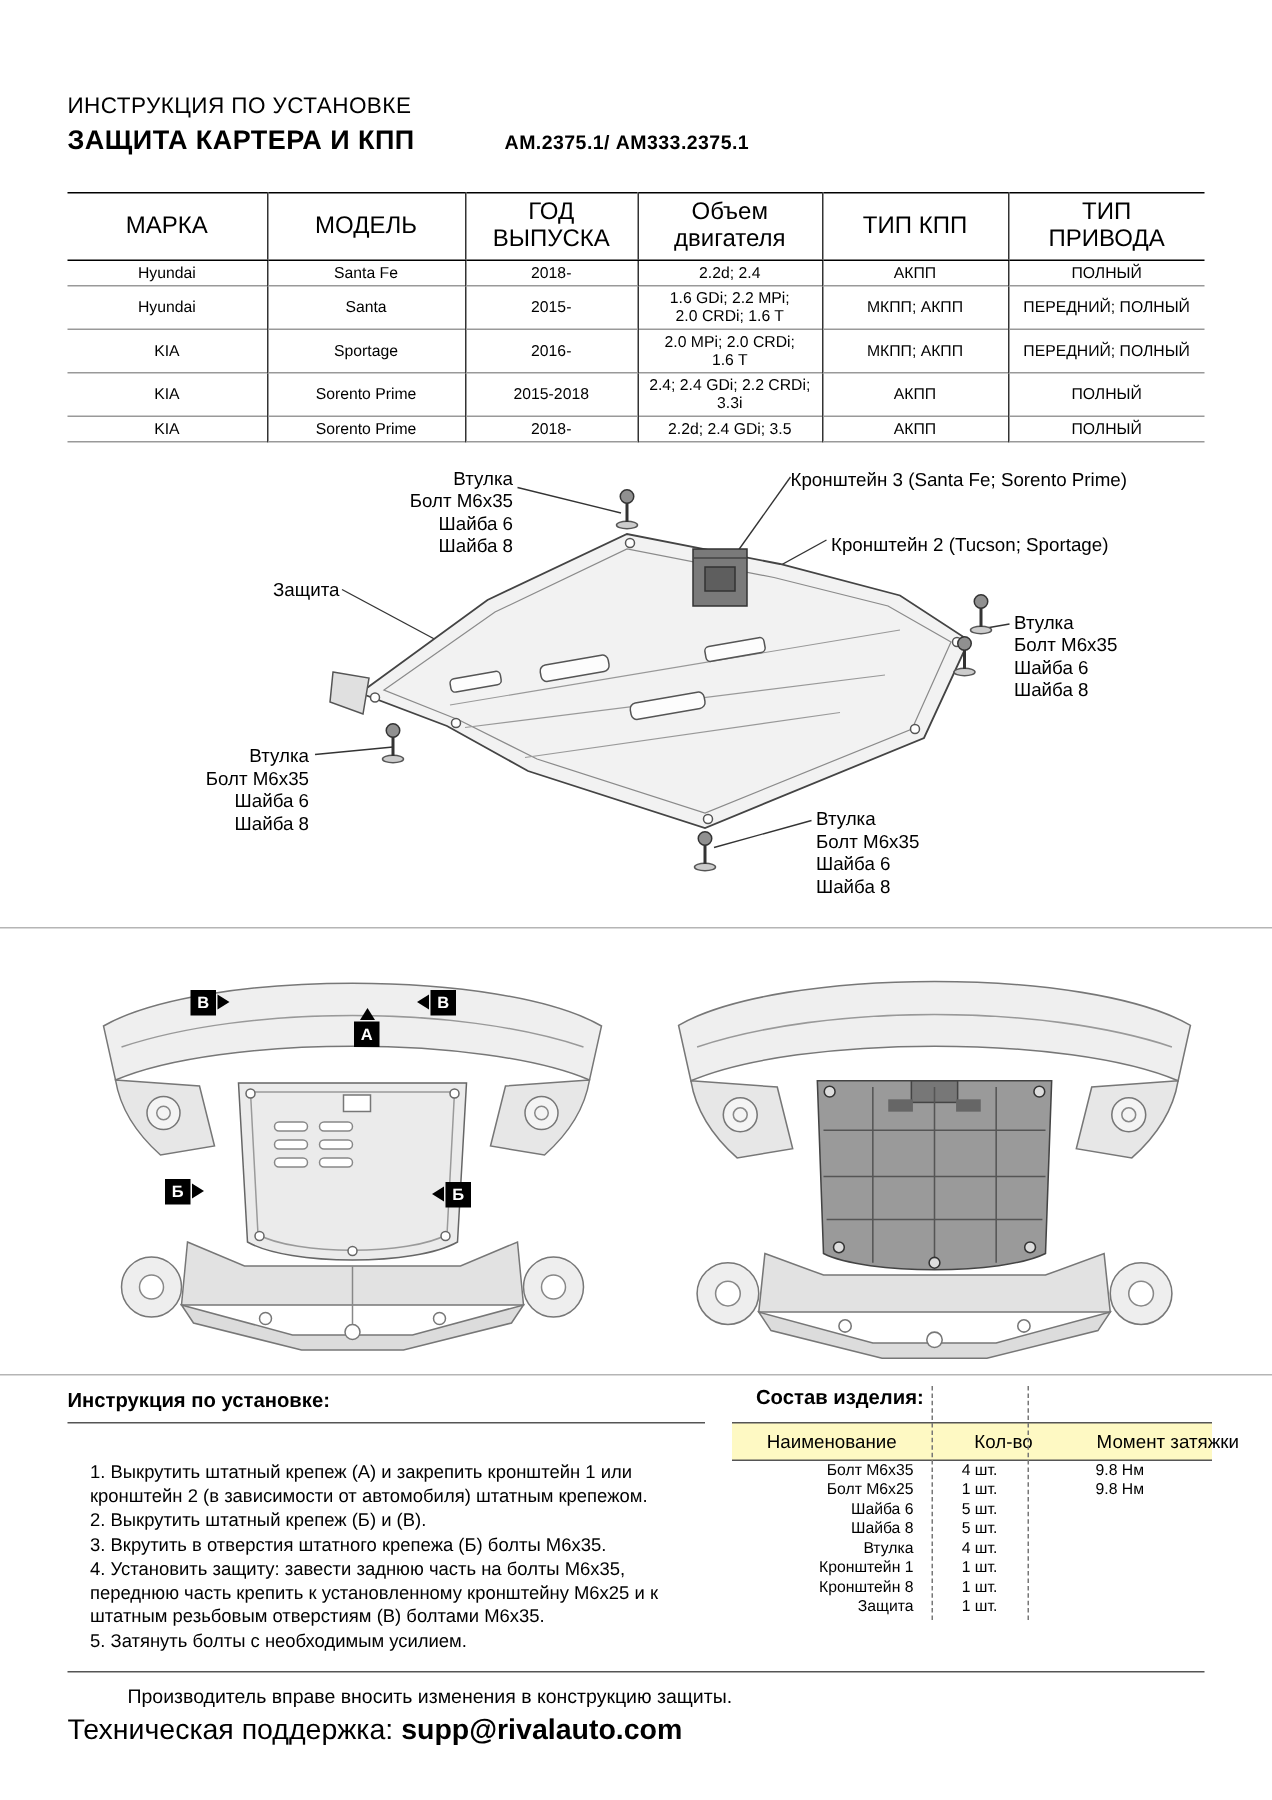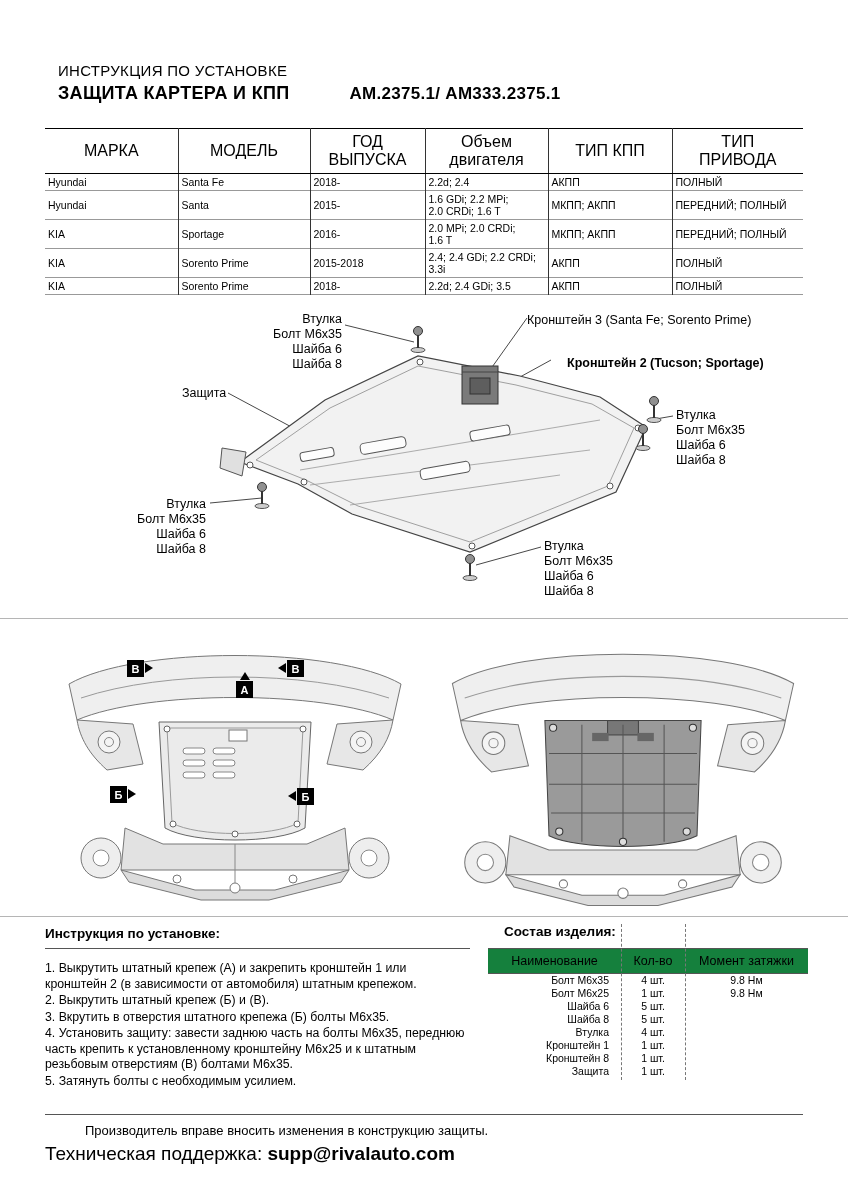--- a/index.html
+++ b/index.html
@@ -1,70 +1,70 @@
 <!DOCTYPE html>
 <html><head>
 <meta charset="utf-8">
 <style>
   html,body{margin:0;padding:0;background:#fff;}
   .page{position:relative;width:848px;height:1200px;background:#fff;overflow:hidden;
         font-family:"Liberation Sans",sans-serif;color:#000;}
 
   
-  .hdr{position:absolute;left:58px;top:62px;}
+  .hdr{position:absolute;left:45px;top:62px;}
   .hdr-l1{font-size:15px;letter-spacing:.3px;}
   .hdr-row{display:flex;align-items:baseline;margin-top:4px;}
   .hdr-l2{font-size:18px;font-weight:bold;letter-spacing:.3px;}
-  .hdr-pn{font-size:17px;font-weight:bold;margin-left:60px;letter-spacing:.3px;}
+  .hdr-pn{font-size:13px;font-weight:bold;margin-left:60px;letter-spacing:.3px;}
 
   
   table.fit{position:absolute;left:45px;top:128px;width:758px;border-collapse:collapse;
             border-top:1px solid #000;border-bottom:1px solid #999;}
   table.fit th{font-size:16px;font-weight:normal;white-space:pre-line;height:42px;
                border-bottom:1px solid #000;border-left:1px solid #333;text-align:center;vertical-align:middle;}
-  table.fit td{font-size:10.5px;line-height:12px;padding:2px 3px;vertical-align:middle;
+  table.fit td{font-size:10.5px;line-height:12px;padding:2px 3px;text-align:center;vertical-align:middle;
                border-left:1px solid #333;white-space:pre-line;}
   table.fit th:first-child,table.fit td:first-child{border-left:none;}
   table.fit tbody tr + tr td{border-top:1px solid #999;}
   col.c0{width:133px}col.c1{width:132px}col.c2{width:115px}col.c3{width:123px}col.c4{width:124px}col.c5{width:131px}
 
   
   .diag-svg{position:absolute;left:0;top:300px;}
   .co{position:absolute;font-size:12.5px;line-height:15px;}
   .co-tl{left:238px;top:312px;width:104px;text-align:right;}
   .co-k1{left:527px;top:313px;}
-  .co-k2{left:567px;top:356px;font-weight:bold;}
+  .co-k2{left:554px;top:356px;}
   .co-shield{left:182px;top:386px;}
   .co-r{left:676px;top:408px;}
   .co-bl{left:102px;top:497px;width:104px;text-align:right;}
   .co-br{left:544px;top:539px;}
 
   .rule{position:absolute;left:0;width:848px;height:1px;background:#b5b5b5;}
   .rule-1{top:618px;} .rule-2{top:916px;}
 
   
   .view-l{position:absolute;left:55px;top:632px;}
   .view-r{position:absolute;left:438px;top:630px;}
   .marker{position:absolute;width:17px;height:17px;background:#000;color:#fff;
           font-size:11px;font-weight:bold;display:flex;align-items:center;justify-content:center;}
   .tri{position:absolute;width:0;height:0;}
   .tri-r{border-top:5px solid transparent;border-bottom:5px solid transparent;border-left:8px solid #000;}
   .tri-l{border-top:5px solid transparent;border-bottom:5px solid transparent;border-right:8px solid #000;}
   .tri-u{border-left:5px solid transparent;border-right:5px solid transparent;border-bottom:8px solid #000;}
 
   
   .instr{position:absolute;left:45px;top:926px;width:425px;}
-  .instr-title{font-size:13.5px;font-weight:bold;border-bottom:1px solid #555;padding-bottom:7px;margin-bottom:12px;}
-  .step{margin:0 0 1px 0;font-size:12.3px;line-height:15.5px;}
+  .instr-title{font-size:13.5px;font-weight:bold;border-bottom:1px solid #555;padding-bottom:7px;margin-bottom:25px;}
+  .step{margin:0 0 1px 15px;font-size:12.3px;line-height:15.5px;}
 
   
   .parts{position:absolute;left:488px;top:924px;width:320px;}
   .parts-title{font-size:13.5px;font-weight:bold;height:24px;padding-left:16px;}
-  .parts-head{display:grid;grid-template-columns:133px 64px 123px;background:#15803d;
-              border-top:1px solid #555;border-bottom:1px solid #555;height:24px;align-items:center;}
+  .parts-head{display:grid;grid-template-columns:133px 64px 123px;background:#fef9c3;
+              border-top:1px solid #555;border-bottom:1px solid #555;height:24px;align-items:center;gap:16px;}
   .parts-head div{font-size:12.5px;text-align:center;}
   .prow{display:grid;grid-template-columns:133px 64px 123px;font-size:10.5px;line-height:13px;}
   .prow .pname{text-align:right;padding-right:12px;}
   .prow .pqty{text-align:center;}
   .prow .ptorq{text-align:center;}
   .prow:first-of-type{margin-top:3px;}
   .vdash{position:absolute;top:0;height:156px;border-left:1px dashed #777;}
   .vd1{left:133px;} .vd2{left:197px;}
 
   

